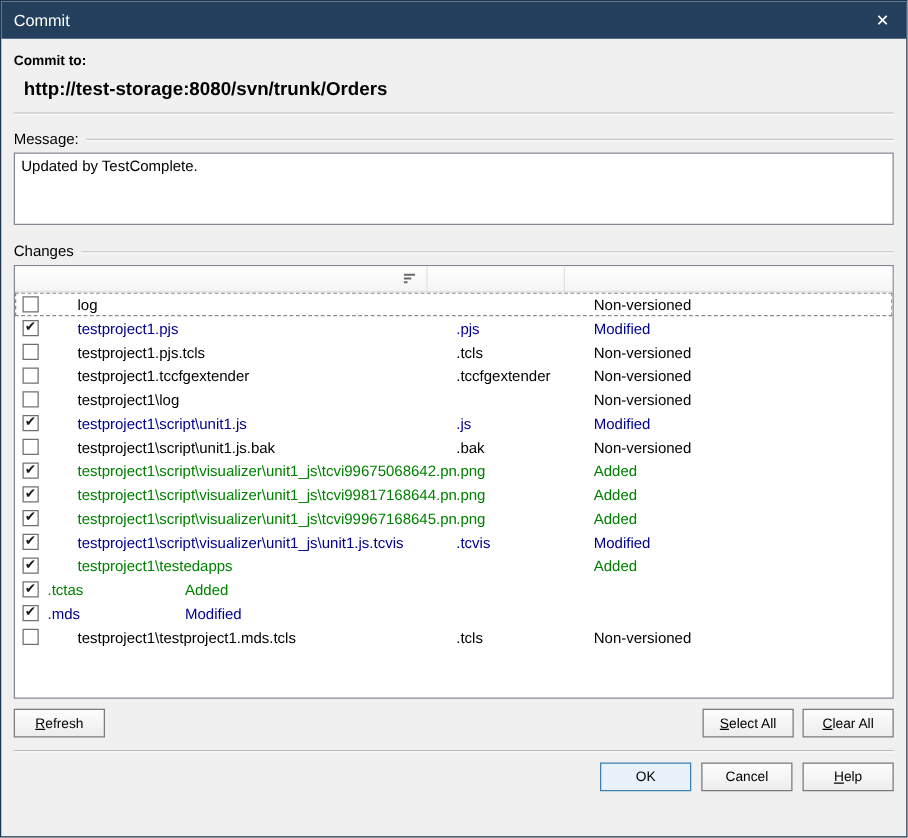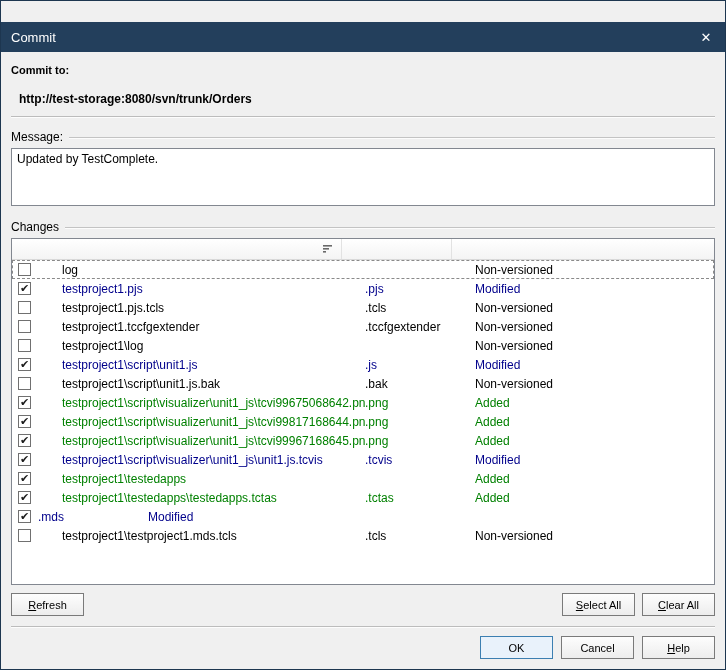--- a/index.html
+++ b/index.html
@@ -8,32 +8,31 @@
     font-family:"Liberation Sans", sans-serif;
     font-size:12px; color:#000;
     background:#f0f0f0;
     border:1px solid #1d3650;
   }
   
   .titlebar {
     height:30px; background:var(--titlebar,#233f5c); color:#fff;
     display:flex; align-items:center; padding-left:10px;
     font-size:13px;
-    margin-top:21px;
   }
   .titlebar .title { flex:1; }
   .close-btn {
     width:38px; height:30px; display:flex; align-items:center; justify-content:center;
     font-size:13px; cursor:pointer;
   }
   
   .content { padding:10px 10px 10px 10px; }
   .commit-to-label { margin-top:2px; font-weight:bold; font-size:11px; letter-spacing:0; }
   .commit-to-label { font-weight:700; }
-  .commit-url { margin:16px 0 10px 8px; font-weight:bold; font-size:12px; }
+  .commit-url { margin:8px 0 10px 8px; font-weight:bold; font-size:15px; }
   .etched { height:2px; border-top:1px solid #bcbcbc; border-bottom:1px solid #fdfdfd; }
   .sep-top { margin-bottom:12px; }
   .group-head { display:flex; align-items:center; margin-bottom:4px; }
   .group-head .glabel { margin-right:6px; }
   .group-head .gline { flex:1; height:2px; border-top:1px solid #c3c3c3; border-bottom:1px solid #fcfcfc; margin-top:1px; }
   textarea.msg {
     width:100%; height:58px; resize:none; background:#fff;
     border:1px solid #828790; padding:3px 5px;
     font-family:"Liberation Sans", sans-serif; font-size:12px; color:#000;
     outline:none; display:block; margin-bottom:14px;
@@ -196,21 +195,20 @@
     <span class="cell c-status">Modified</span>
   </div>
         <div class="trow added">
     <span class="cb checked"></span>
     <span class="cell c-path">testproject1\testedapps</span>
     <span class="cell c-ext"></span>
     <span class="cell c-status">Added</span>
   </div>
         <div class="trow added">
     <span class="cb checked"></span>
-    <span class="cell c-path">testproject1\testedapps\testedapps.tctas</span>
     <span class="cell c-ext">.tctas</span>
     <span class="cell c-status">Added</span>
   </div>
         <div class="trow modified">
     <span class="cb checked"></span>
     <span class="cell c-ext">.mds</span>
     <span class="cell c-status">Modified</span>
   </div>
         <div class="trow nonversioned">
     <span class="cb"></span>

